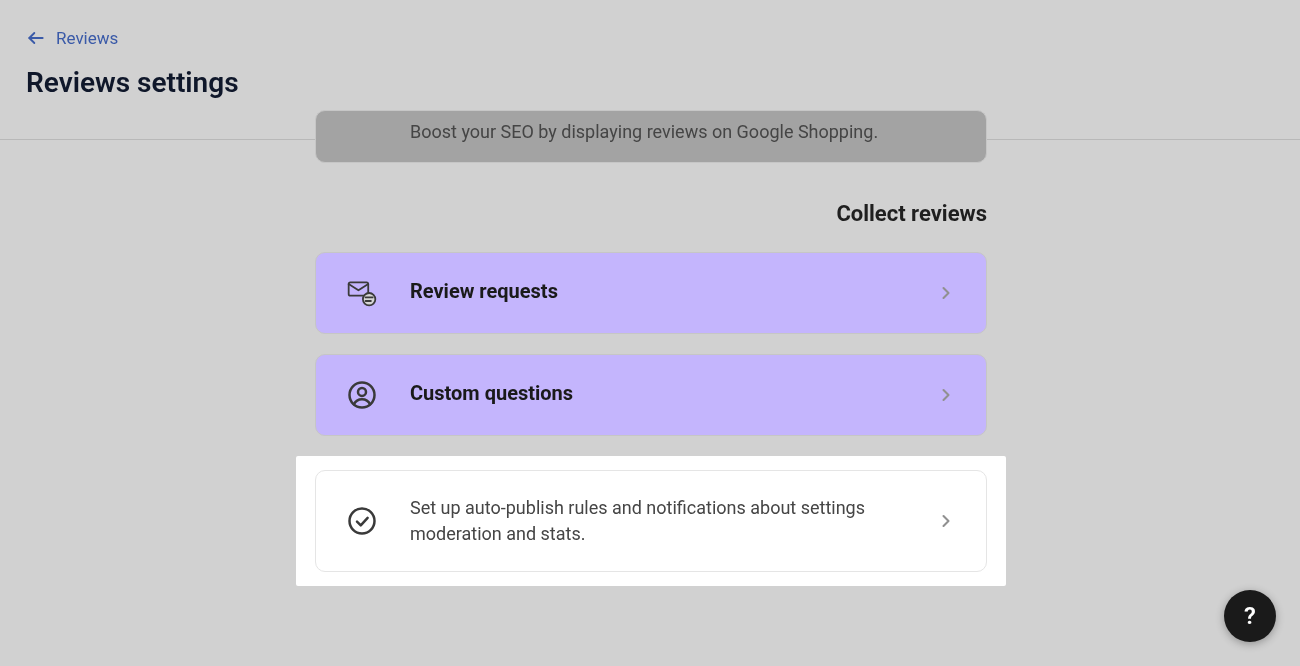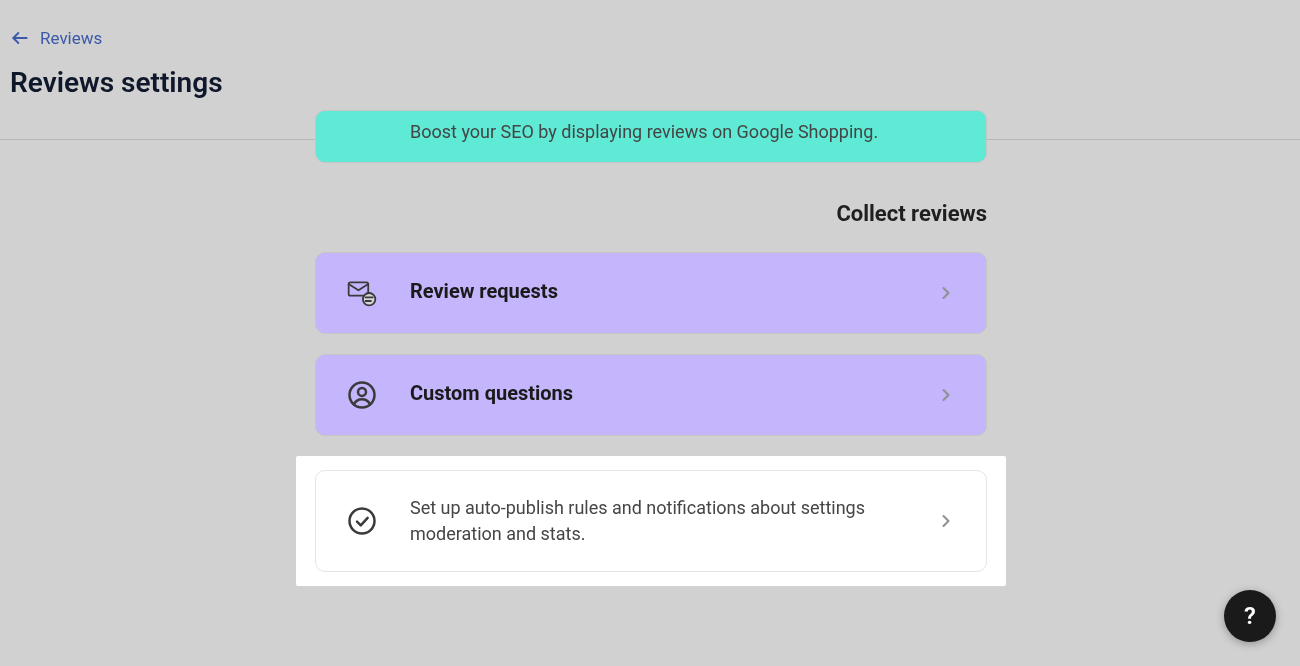--- a/index.html
+++ b/index.html
@@ -9,21 +9,21 @@
     }
     body {
       font-family: -apple-system, BlinkMacSystemFont, "Segoe UI", Roboto, Helvetica, Arial, sans-serif;
       background: #d1d1d1;
       width: 1300px;
       height: 666px;
       overflow: hidden;
       position: relative;
     }
     .header {
-      padding: 28px 26px 20px 10px;
+      padding: 28px 26px 20px 26px;
       position: relative;
       z-index: 1;
     }
     .back-link {
       display: inline-flex;
       align-items: center;
       gap: 10px;
       color: #3a5aa8;
       font-size: 17px;
       text-decoration: none;
@@ -51,21 +51,21 @@
     }
     .content {
       position: absolute;
       left: 315px;
       width: 672px;
       top: 0;
     }
     .partial-card {
       border: 1px solid #c6c6c6;
       border-radius: 10px;
-      background: #5eead4;
+      background: #a3a3a3;
       padding: 0 30px 20px 30px;
       margin-top: 110px;
       position: relative;
     }
     .partial-text {
       font-size: 18px;
       color: #454545;
       padding-left: 64px;
       padding-top: 10px;
       white-space: nowrap;

